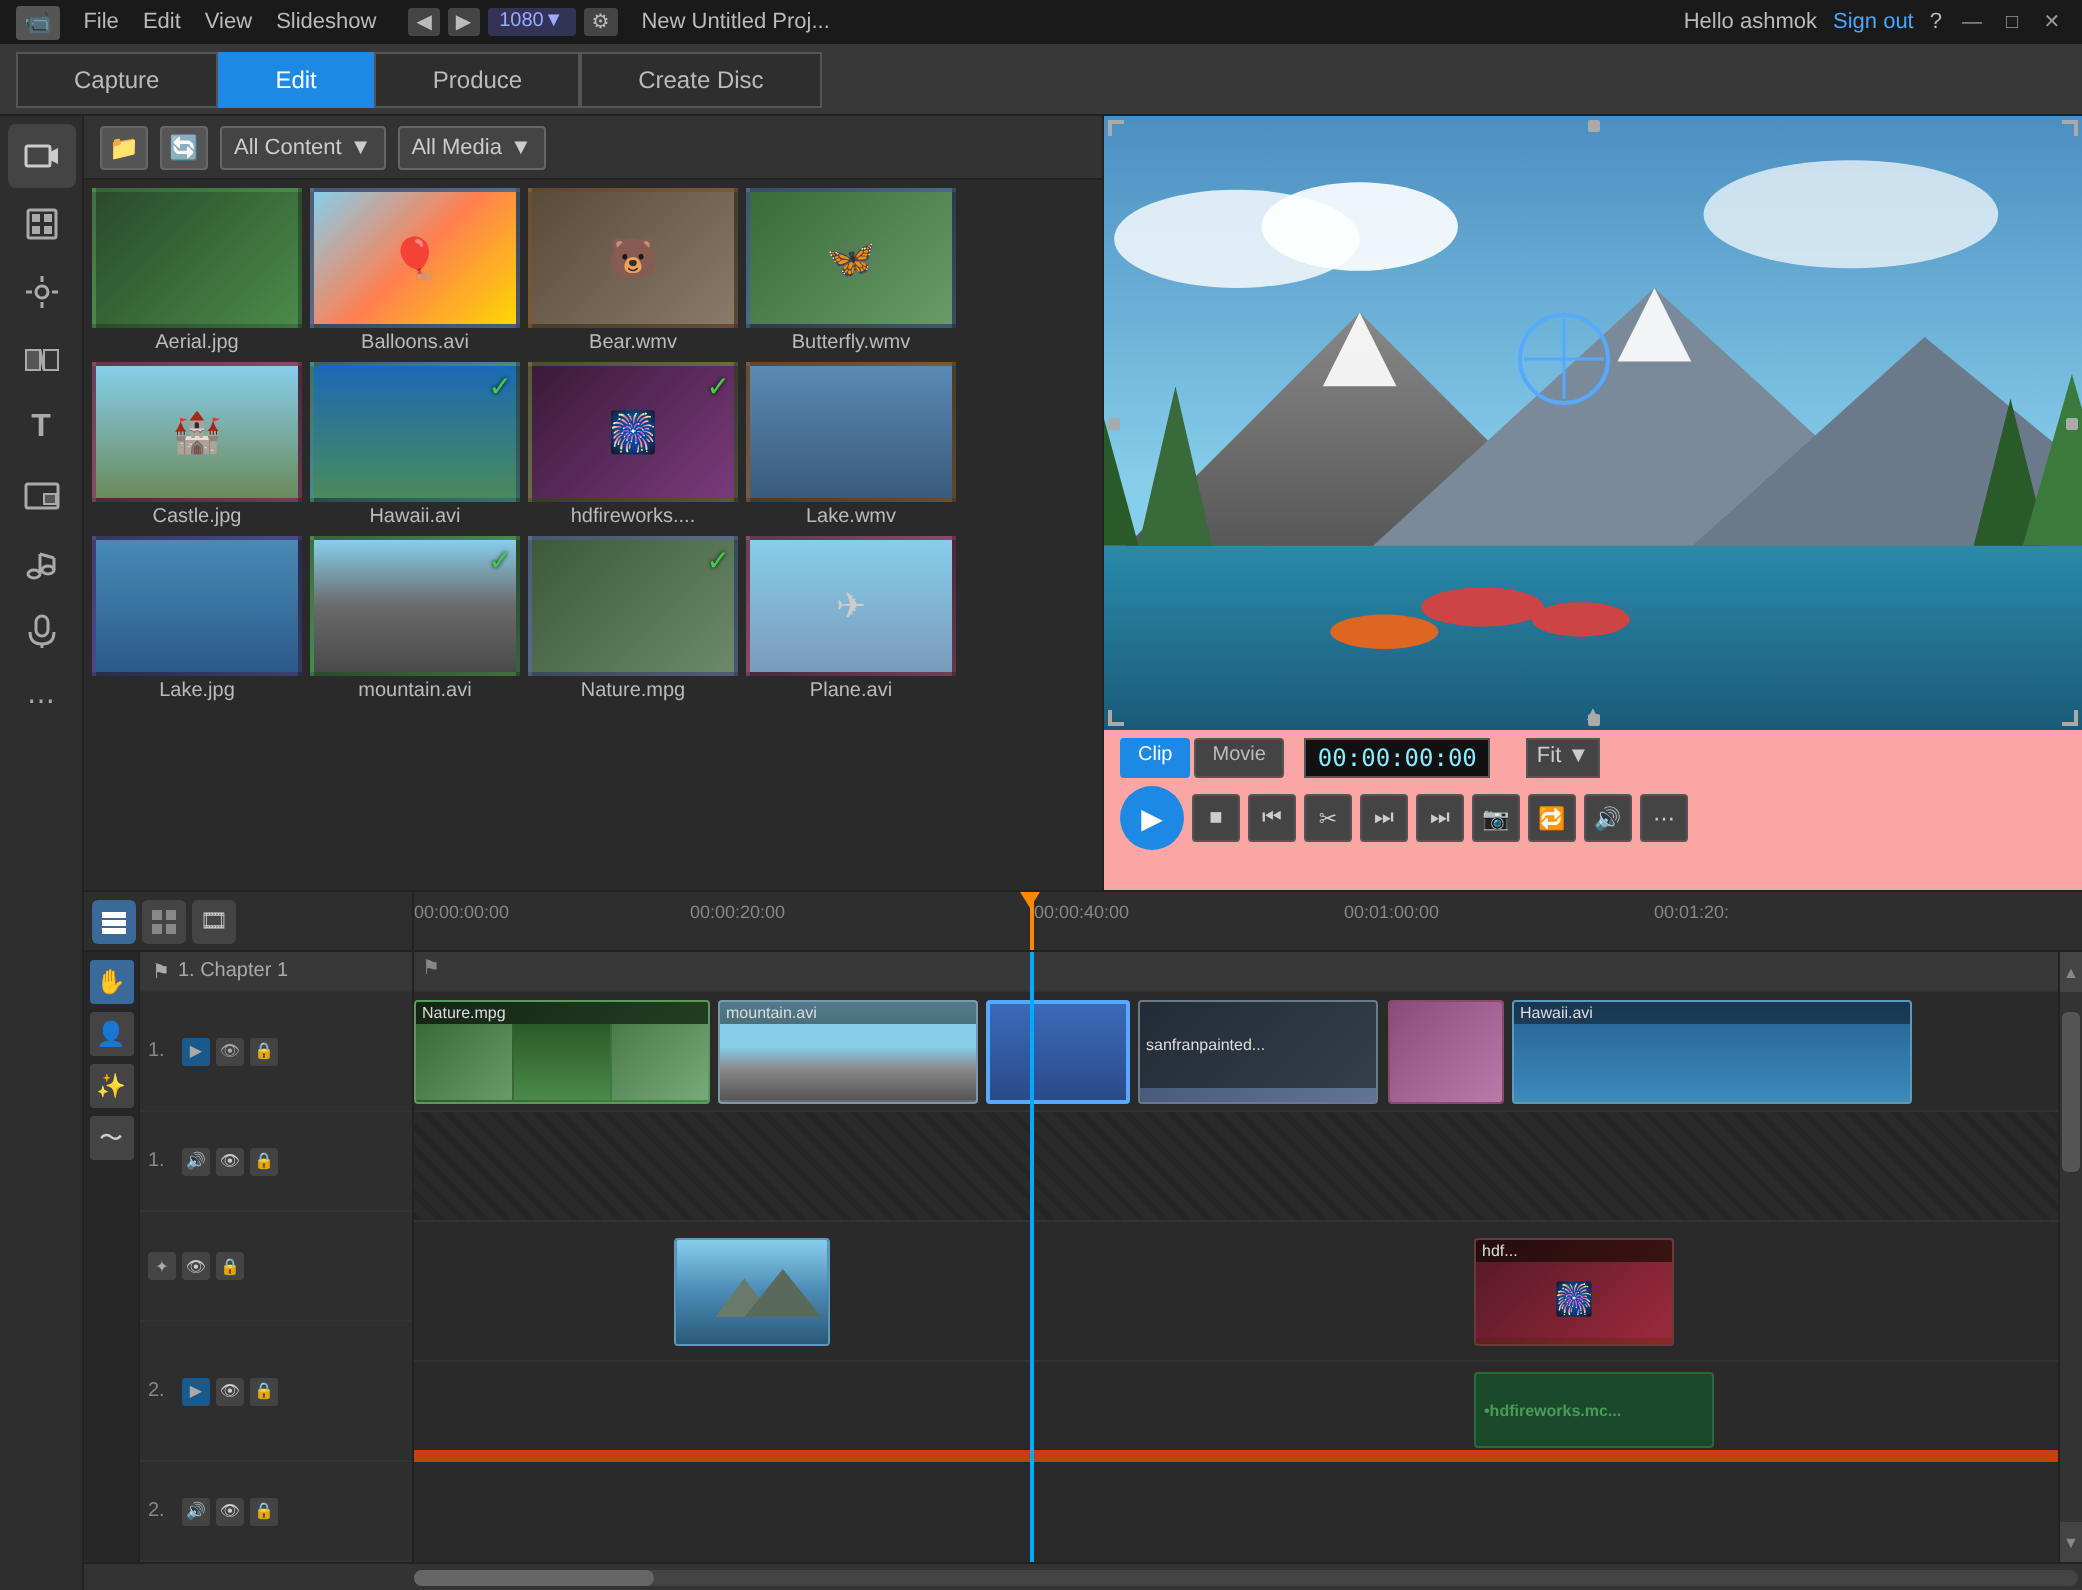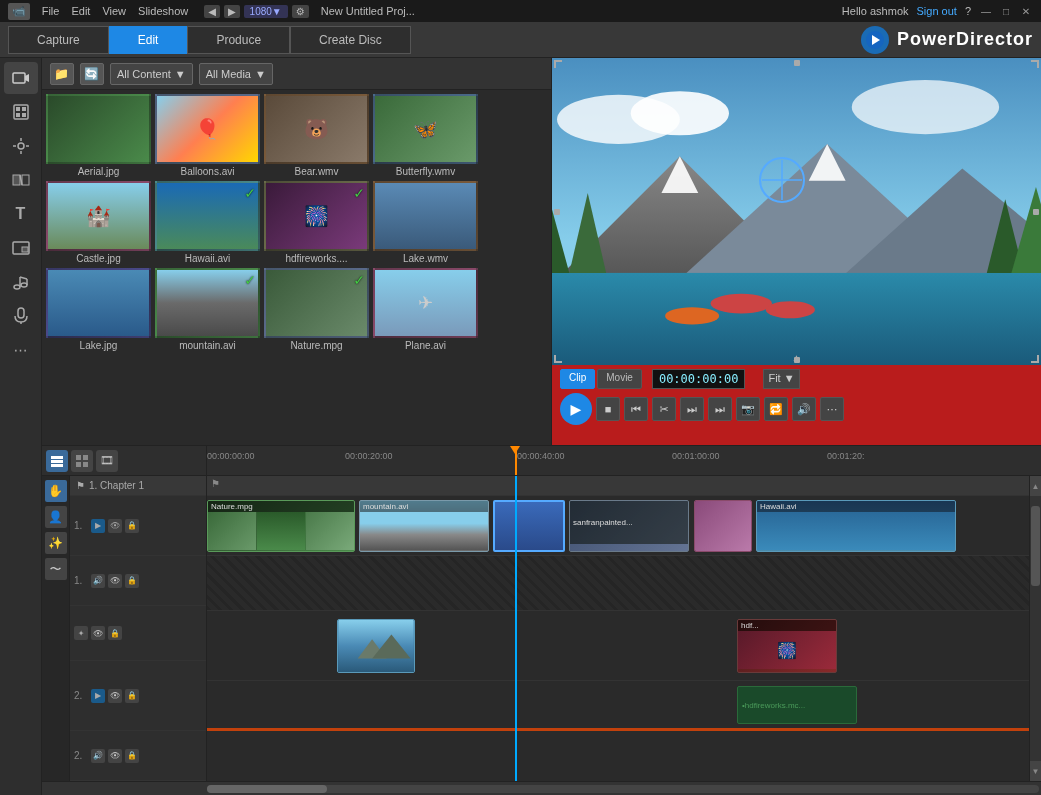--- a/index.html
+++ b/index.html
@@ -47,21 +47,21 @@
     #media-grid::-webkit-scrollbar-track { background: #2a2a2a; }
     #media-grid::-webkit-scrollbar-thumb { background: #555; border-radius: 4px; }
     .media-item { width: 105px; cursor: pointer; }
     .media-thumb { width: 105px; height: 70px; background: #555; border: 2px solid transparent; position: relative; overflow: hidden; }
     .media-thumb .check { position: absolute; top: 2px; right: 2px; color: #4c4; font-size: 14px; text-shadow: 0 0 2px #000; }
     .media-name { font-size: 10px; color: #bbb; text-align: center; margin-top: 2px; overflow: hidden; text-overflow: ellipsis; white-space: nowrap; }
 
     
     #preview-panel { flex: 1; background: #1e1e1e; display: flex; flex-direction: column; }
     #preview-video { flex: 1; background: #111; position: relative; overflow: hidden; }
-    #preview-controls { height: 80px; background: #b91c1c; padding: 4px 8px; }
+    #preview-controls { height: 80px; background: #fca5a5; padding: 4px 8px; }
     #preview-tabs { display: flex; gap: 2px; margin-bottom: 4px; }
     .preview-tab { padding: 2px 8px; background: #444; border: 1px solid #555; color: #bbb; font-size: 10px; cursor: pointer; border-radius: 2px; }
     .preview-tab.active { background: #1e88e5; color: white; border-color: #1e88e5; }
     #time-display { background: #111; border: 1px solid #555; color: #8ef; font-size: 12px; font-family: monospace; padding: 2px 6px; }
     .fit-dropdown { background: #444; border: 1px solid #555; color: #ccc; font-size: 11px; padding: 2px 4px; cursor: pointer; }
     #playback-btns { display: flex; align-items: center; gap: 4px; margin-top: 4px; }
     .play-btn { width: 32px; height: 32px; border-radius: 50%; background: #1e88e5; border: none; color: white; cursor: pointer; display: flex; align-items: center; justify-content: center; font-size: 14px; }
     .ctrl-btn { width: 24px; height: 24px; background: #444; border: 1px solid #555; color: #ccc; cursor: pointer; display: flex; align-items: center; justify-content: center; font-size: 11px; border-radius: 2px; }
 
     
@@ -113,29 +113,20 @@
   </div>
 </div>
 
 <div id="top-toolbar">
   <div id="mode-tabs">
     <div class="mode-tab">Capture</div>
     <div class="mode-tab active">Edit</div>
     <div class="mode-tab">Produce</div>
     <div class="mode-tab">Create Disc</div>
   </div>
-  <div style="display:flex;align-items:center;gap:8px;">
-    <div class="logo-icon">
-      <svg width="20" height="20" viewBox="0 0 20 20">
-          <circle cx="10" cy="10" r="9" fill="#1565c0"></circle>
-          <path d="M7 5 L15 10 L7 15 Z" fill="white"></path>
-        </svg>
-    </div>
-    <span class="app-title">PowerDirector</span>
-  </div>
 </div>
 
 <div id="main">
 
   <div id="sidebar">
     <div class="sidebar-icon active" title="Capture">
       <svg width="18" height="18" viewBox="0 0 18 18">
           <rect x="1" y="4" width="12" height="10" rx="1" fill="none" stroke="#ccc" stroke-width="1.5"></rect>
           <polygon points="13,7 17,5 17,13 13,11" fill="#ccc"></polygon>
         </svg>
@@ -547,21 +538,21 @@
                 </svg>
               </div>
             </div>
 
             <div style="position:absolute;left:530px;top:8px;width:100px;height:54px;background:linear-gradient(135deg,#4a1a1a,#8a2a2a);border:1px solid #6a3a3a;border-radius:2px;overflow:hidden;cursor:pointer;">
               <div style="font-size:8px;color:#ddd;padding:1px 3px;background:rgba(0,0,0,0.5);">hdf...</div>
               <div style="height:38px;background:linear-gradient(135deg,#5a1a2a,#9a2a3a);display:flex;align-items:center;justify-content:center;font-size:16px;">🎆</div>
             </div>
           </div>
 
-          <div style="height:50px;border-bottom:3px solid #c2410c;position:relative;">
+          <div style="height:50px;border-bottom:6px solid #c2410c;position:relative;font-weight:bold;">
             <div style="position:absolute;left:530px;top:5px;width:120px;height:38px;background:#1a4a2a;border:1px solid #2a6a3a;border-radius:2px;overflow:hidden;cursor:pointer;display:flex;align-items:center;padding:0 4px;">
               <span style="font-size:8px;color:#4a9a5a;">•hdfireworks.mc...</span>
             </div>
           </div>
         </div>
 
         <div style="width:12px;background:#2e2e2e;border-left:1px solid #222;display:flex;flex-direction:column;">
           <div style="height:20px;background:#444;display:flex;align-items:center;justify-content:center;cursor:pointer;font-size:8px;color:#888;">▲</div>
           <div style="flex:1;background:#333;position:relative;">
             <div style="position:absolute;top:10px;left:1px;right:1px;height:80px;background:#555;border-radius:3px;cursor:pointer;"></div>

